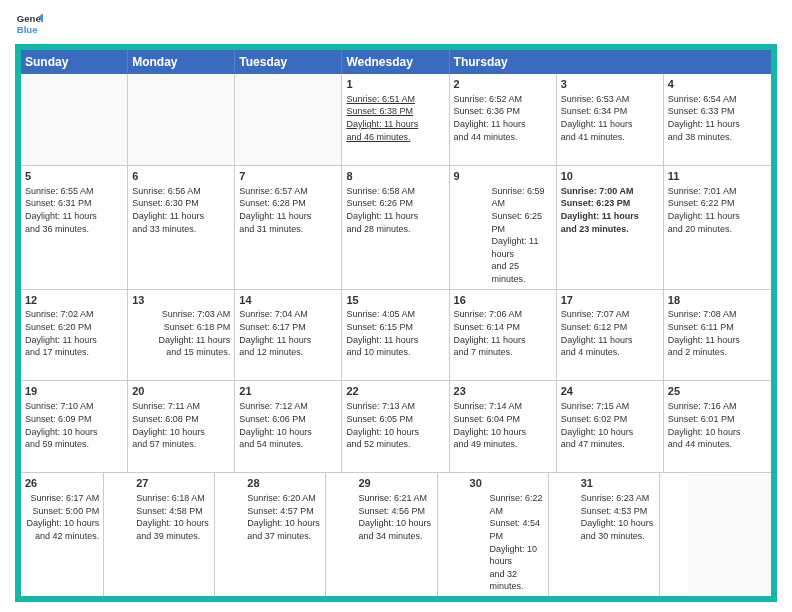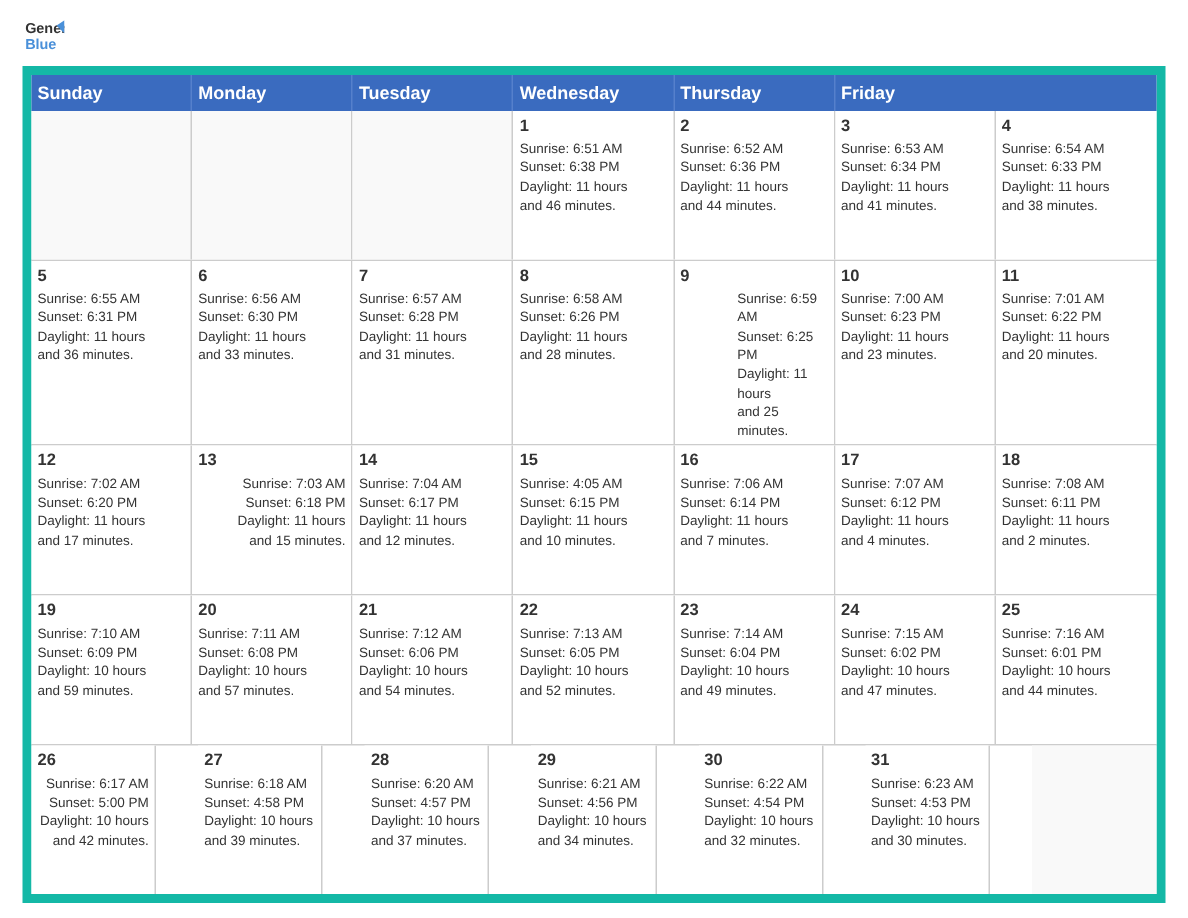--- a/index.html
+++ b/index.html
@@ -119,30 +119,29 @@
     </div>
   </div>
 
   <div class="calendar">
     <div class="day-headers">
     <div class="day-header">Sunday</div>
         <div class="day-header">Monday</div>
         <div class="day-header">Tuesday</div>
         <div class="day-header">Wednesday</div>
         <div class="day-header">Thursday</div>
-        <div class="day-header">Friday</div>
       </div>
     <div class="calendar-body">
     <div class="week-row">
           <div class="day-cell empty"></div>
           <div class="day-cell empty"></div>
           <div class="day-cell empty"></div>
           <div class="day-cell">
             <span class="day-num">1</span>
-            <div class="day-info" style="white-space: pre-line;">Sunrise: 6:51 AM
+            <div class="day-info" style="white-space: pre-line; text-decoration: underline;">Sunrise: 6:51 AM
 Sunset: 6:38 PM
 Daylight: 11 hours
 and 46 minutes.</div>
           </div>
           <div class="day-cell">
             <span class="day-num">2</span>
             <div class="day-info" style="white-space: pre-line;">Sunrise: 6:52 AM
 Sunset: 6:36 PM
 Daylight: 11 hours
 and 44 minutes.</div>
@@ -193,21 +192,21 @@
           </div>
           <div class="day-cell">
             <span class="day-num">9</span>
             <div class="day-info" style="white-space: pre-line; margin-left: 38px;">Sunrise: 6:59 AM
 Sunset: 6:25 PM
 Daylight: 11 hours
 and 25 minutes.</div>
           </div>
           <div class="day-cell">
             <span class="day-num">10</span>
-            <div class="day-info" style="white-space: pre-line;">Sunrise: 7:00 AM
+            <div class="day-info" style="white-space: pre-line; font-weight: bold;">Sunrise: 7:00 AM
 Sunset: 6:23 PM
 Daylight: 11 hours
 and 23 minutes.</div>
           </div>
           <div class="day-cell">
             <span class="day-num">11</span>
             <div class="day-info" style="white-space: pre-line;">Sunrise: 7:01 AM
 Sunset: 6:22 PM
 Daylight: 11 hours
 and 20 minutes.</div>
@@ -339,21 +338,21 @@
           </div>
           <div class="day-cell">
             <span class="day-num">29</span>
             <div class="day-info" style="white-space: pre-line;">Sunrise: 6:21 AM
 Sunset: 4:56 PM
 Daylight: 10 hours
 and 34 minutes.</div>
           </div>
           <div class="day-cell">
             <span class="day-num">30</span>
-            <div class="day-info" style="white-space: pre-line;">Sunrise: 6:22 AM
+            <div class="day-info" style="white-space: pre-line; margin-left: 20px;">Sunrise: 6:22 AM
 Sunset: 4:54 PM
 Daylight: 10 hours
 and 32 minutes.</div>
           </div>
           <div class="day-cell">
             <span class="day-num">31</span>
             <div class="day-info" style="white-space: pre-line;">Sunrise: 6:23 AM
 Sunset: 4:53 PM
 Daylight: 10 hours
 and 30 minutes.</div>

